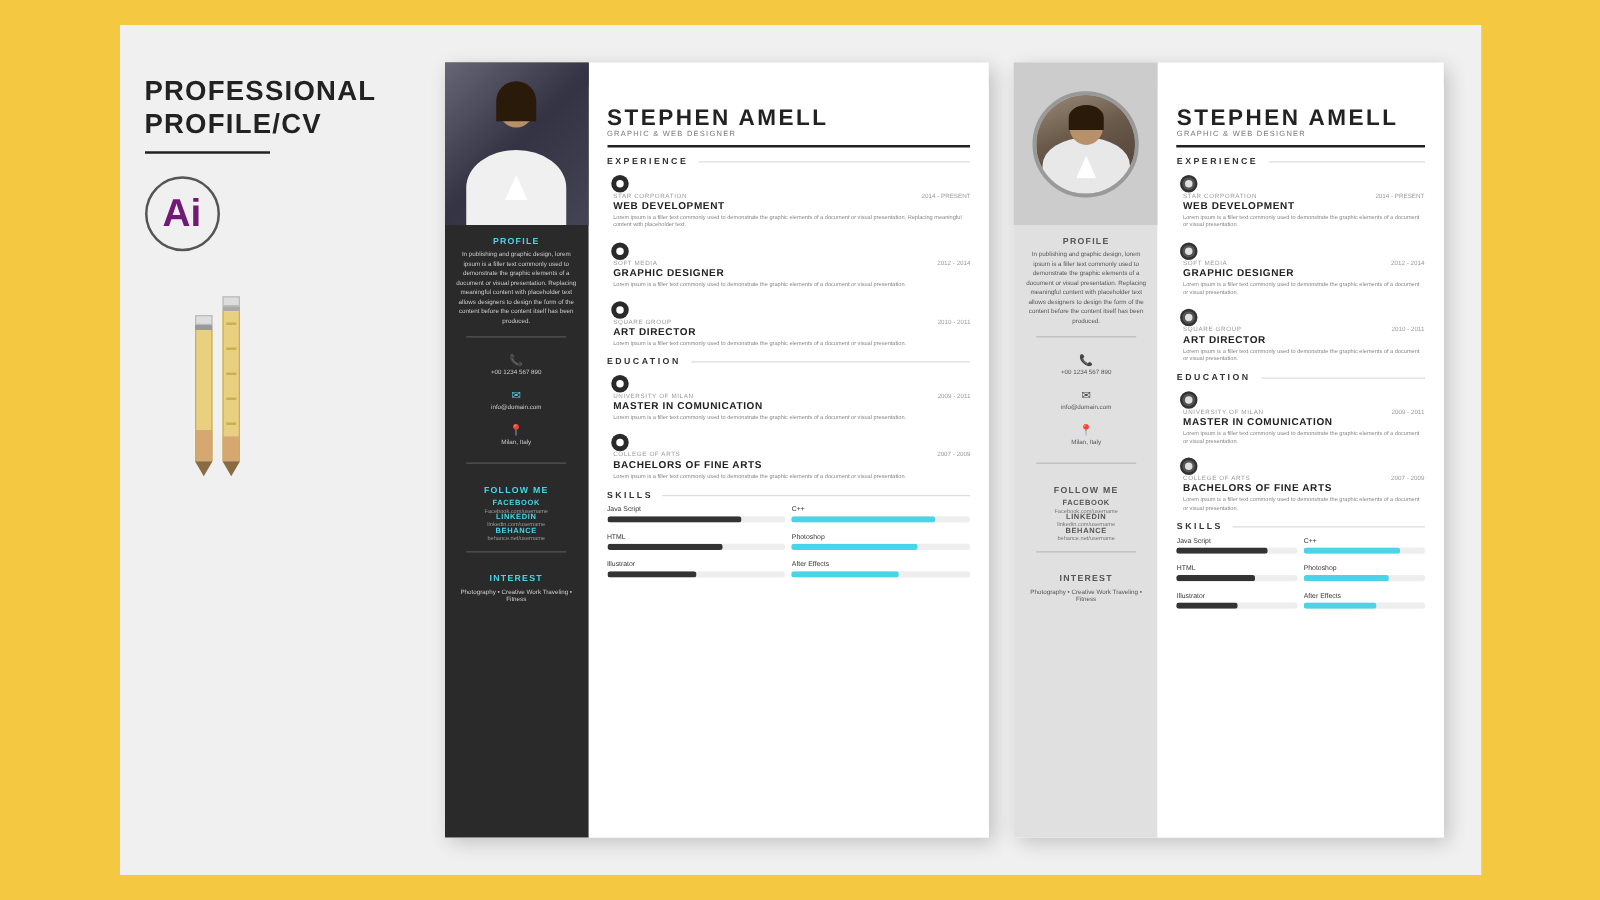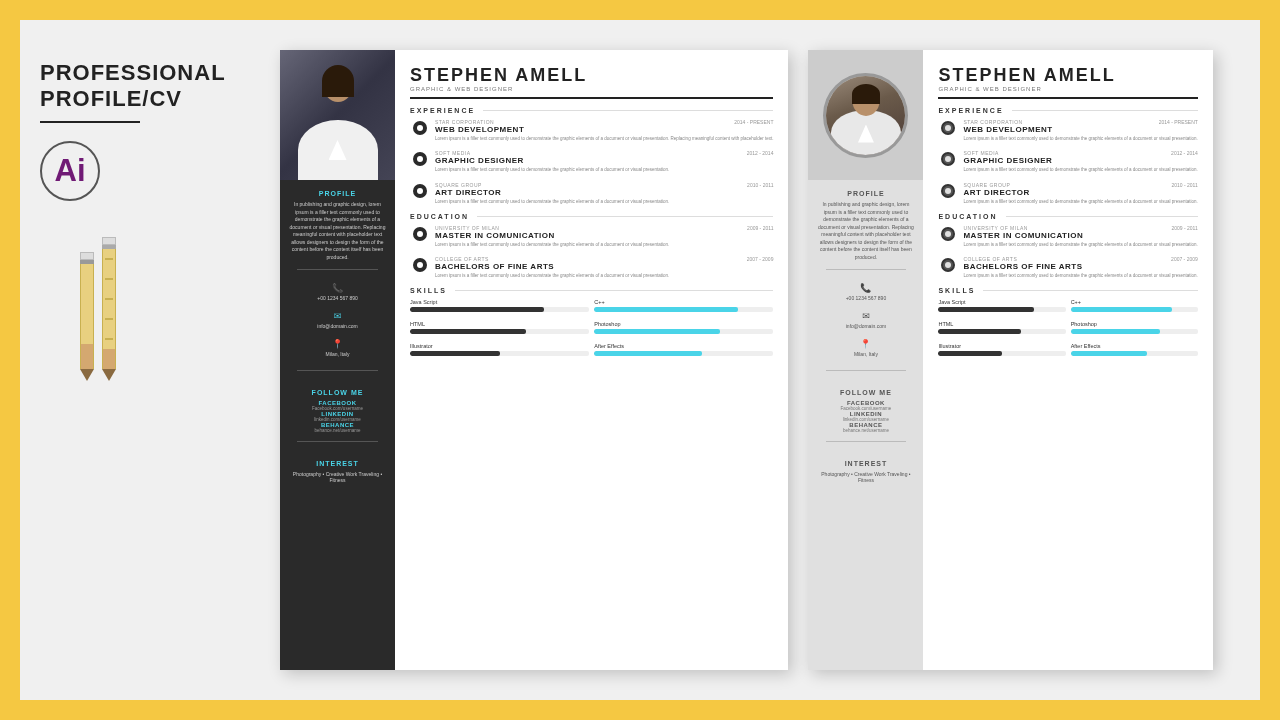--- a/index.html
+++ b/index.html
@@ -7,21 +7,21 @@
       width: 1280px;
       height: 720px;
       background: #f5c842;
       font-family: Arial, sans-serif;
       overflow: hidden;
       display: flex;
       align-items: center;
       justify-content: center;
     }
     .main-bg {
-      width: 1240px;
+      width: 1089px;
       height: 680px;
       background: #f0f0f0;
       position: relative;
       display: flex;
       align-items: flex-start;
       padding: 30px 30px 30px 20px;
       gap: 20px;
     }
 
     
@@ -172,20 +172,21 @@
       text-align: center;
       padding: 0 5px;
     }
 
     
     .resume-main {
       flex: 1;
       padding: 15px 15px 24px;
       background: white;
       overflow: hidden;
+      margin-top: 19px;
     }
     .resume-header {
       margin-bottom: 8px;
       padding-bottom: 5px;
       border-bottom: 2px solid #222;
     }
     .resume-name {
       font-size: 18px;
       font-weight: 900;
       color: #222;
@@ -216,20 +217,21 @@
     .section-line {
       flex: 1;
       height: 1px;
       background: #ddd;
     }
 
     .experience-item {
       display: flex;
       margin-bottom: 8px;
       position: relative;
+      flex-direction: column;
     }
     .timeline-dot-container {
       width: 20px;
       display: flex;
       justify-content: center;
       position: relative;
       flex-shrink: 0;
     }
     .timeline-dot {
       width: 14px;

